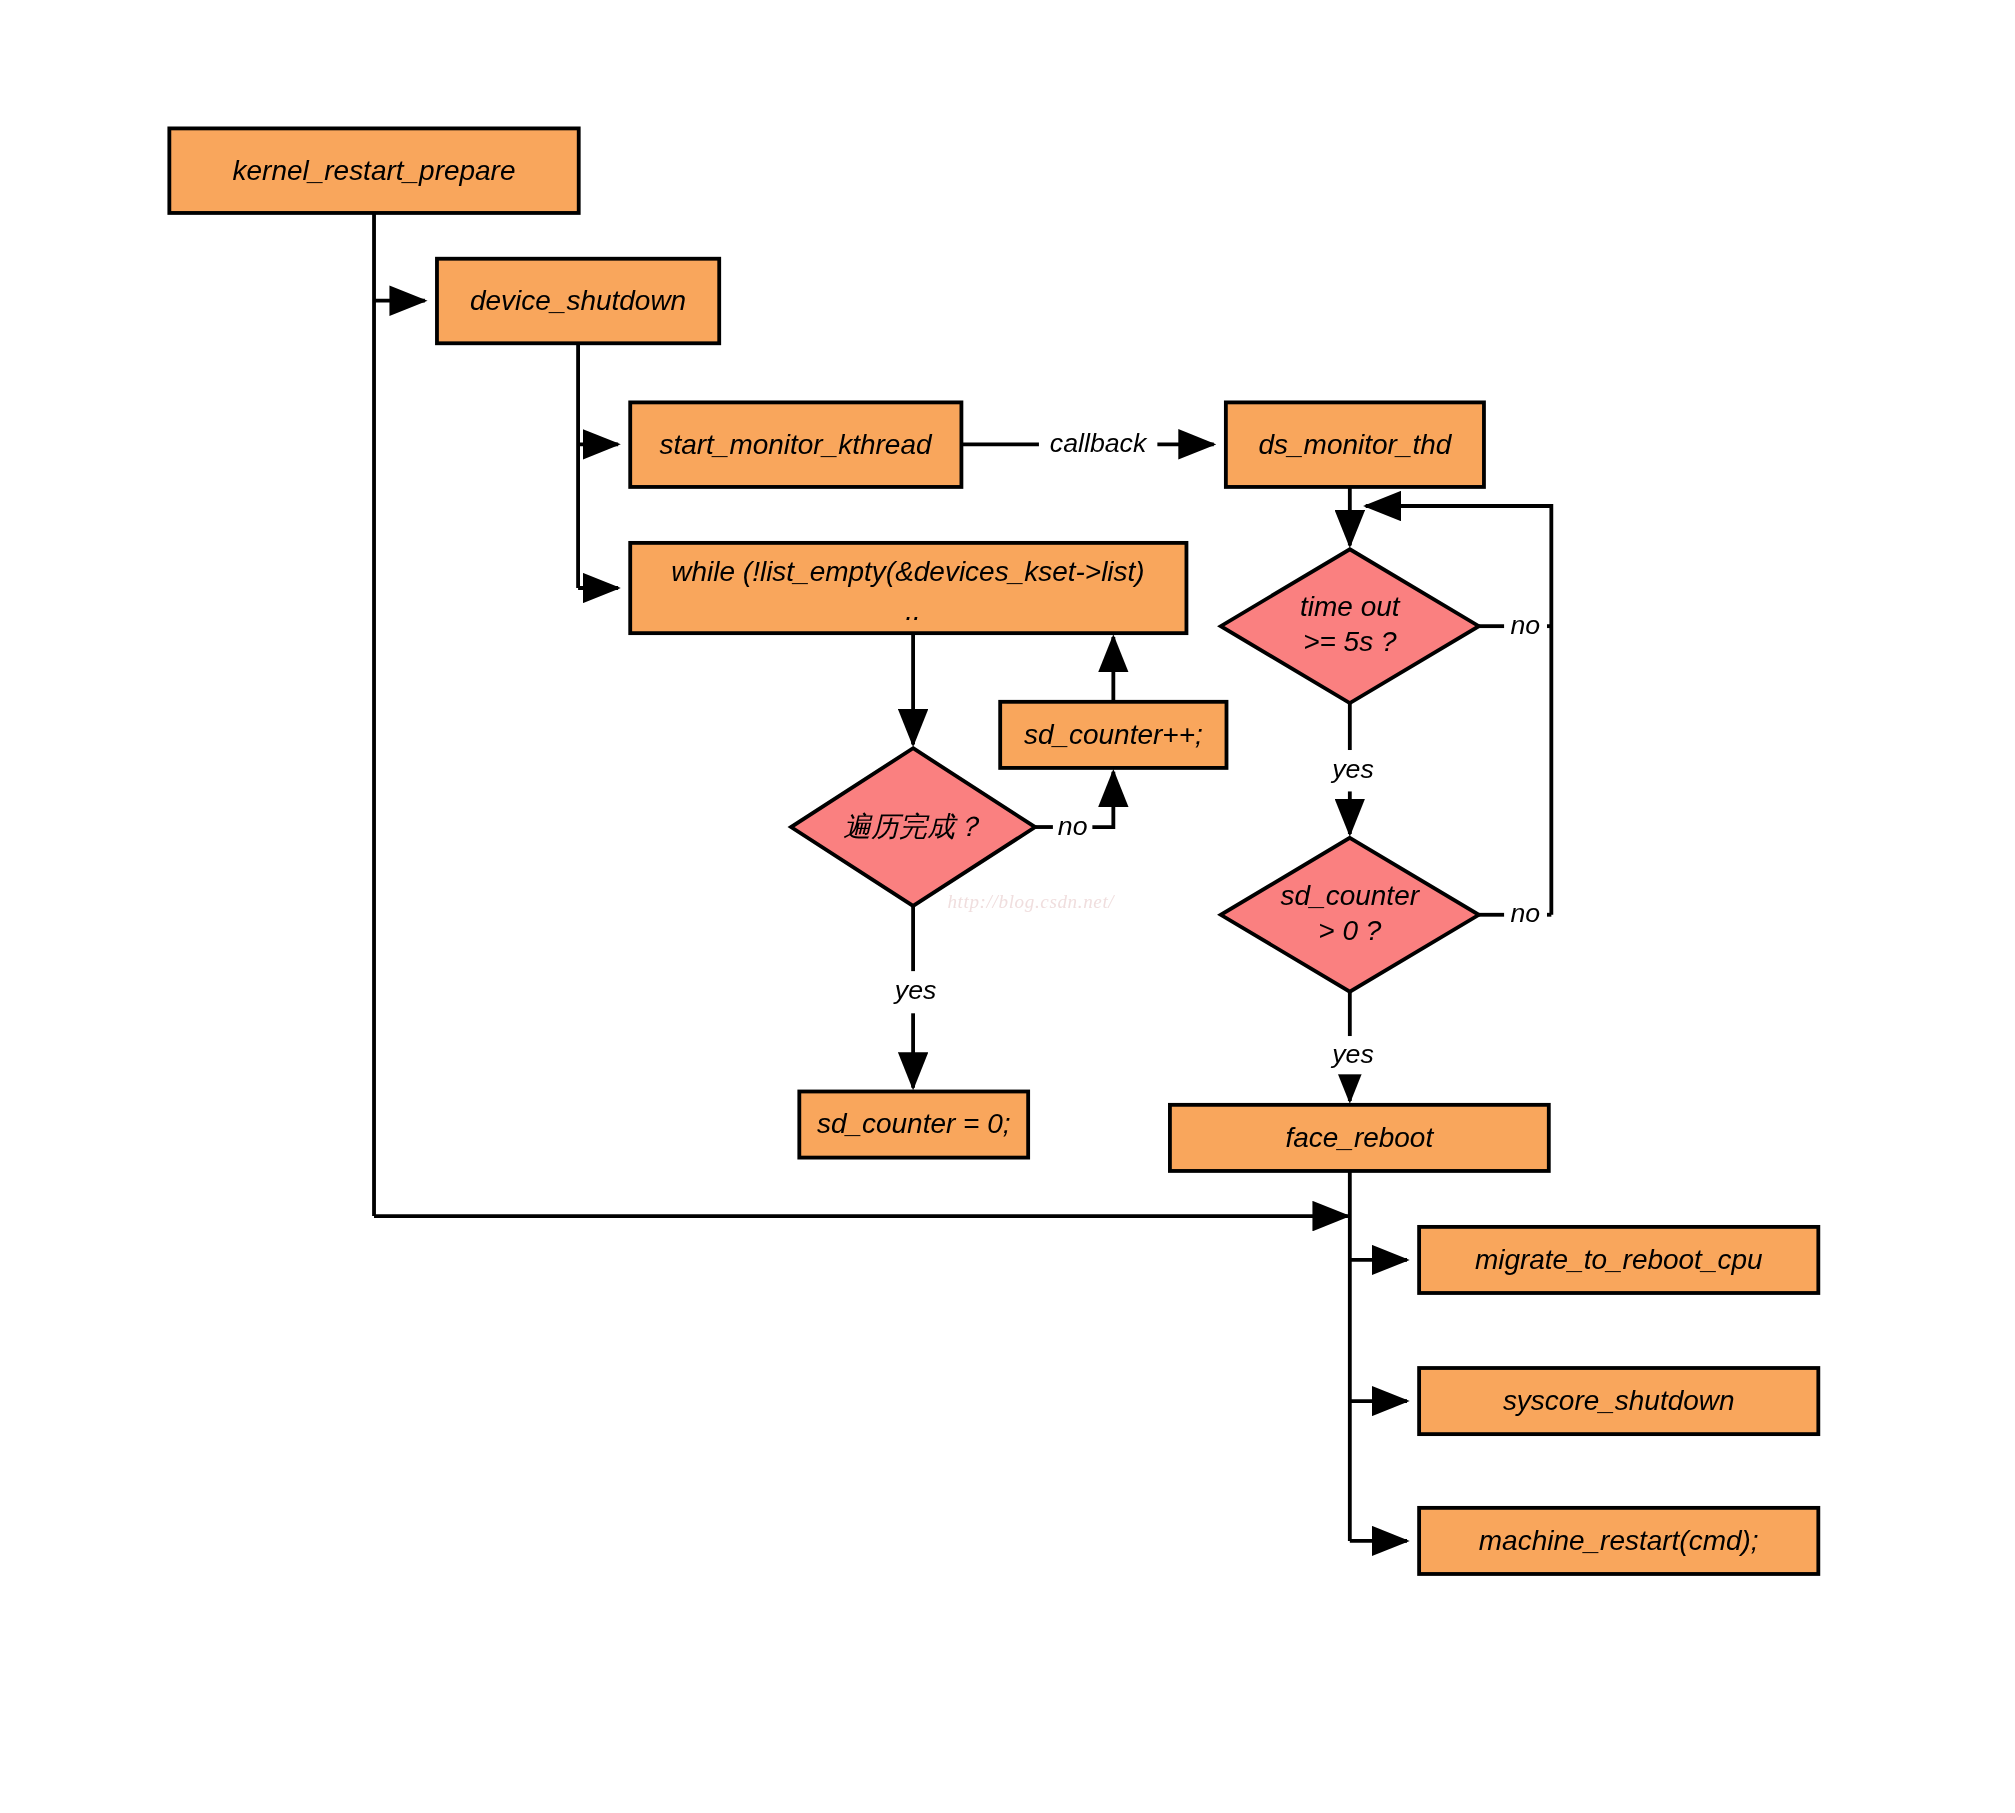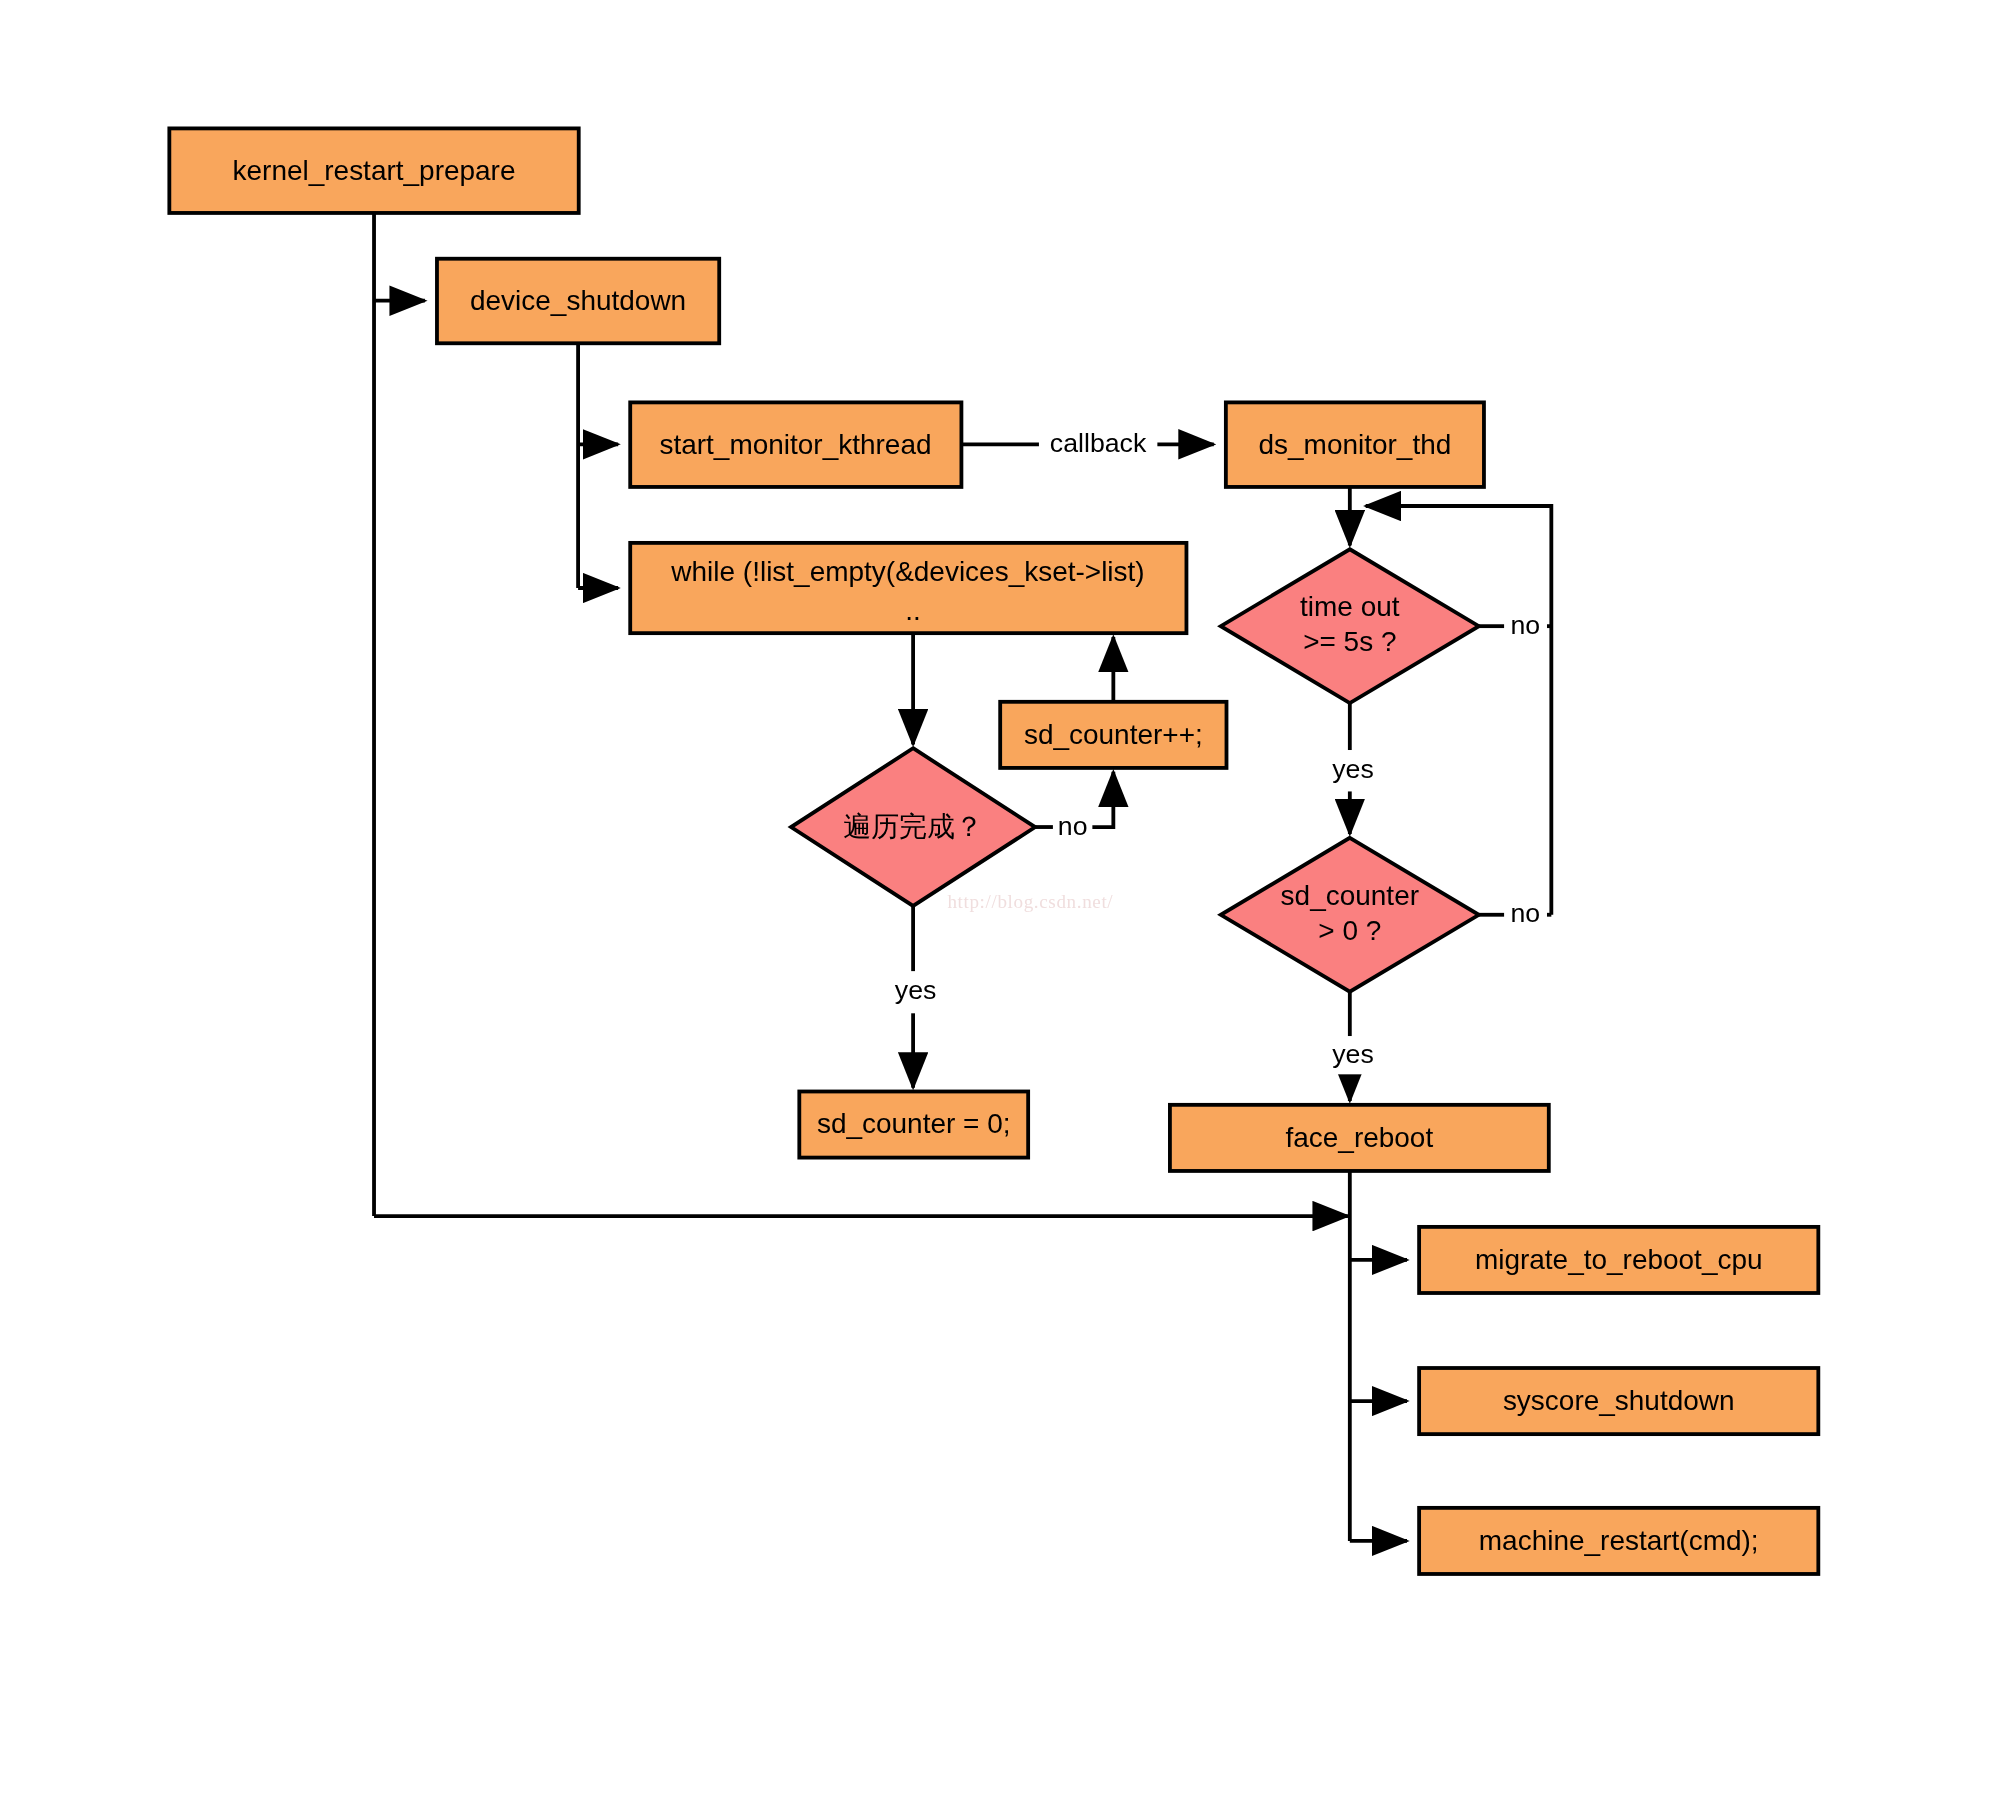--- a/index.html
+++ b/index.html
@@ -11,20 +11,21 @@
     width: 2015px;
     height: 1813px;
     font-family: "Liberation Sans", sans-serif;
     overflow: hidden;
   }
   #flow-root {
     position: relative;
     width: 2015px;
     height: 1813px;
     background: #ffffff;
+    font-style: italic;
   }
   svg#flow-svg {
     position: absolute;
     top: 0;
     left: 0;
     width: 2015px;
     height: 1813px;
     display: block;
   }
   .node-rect {

